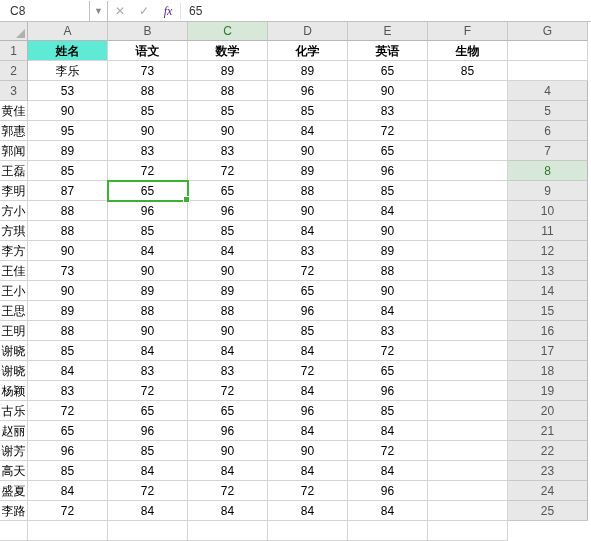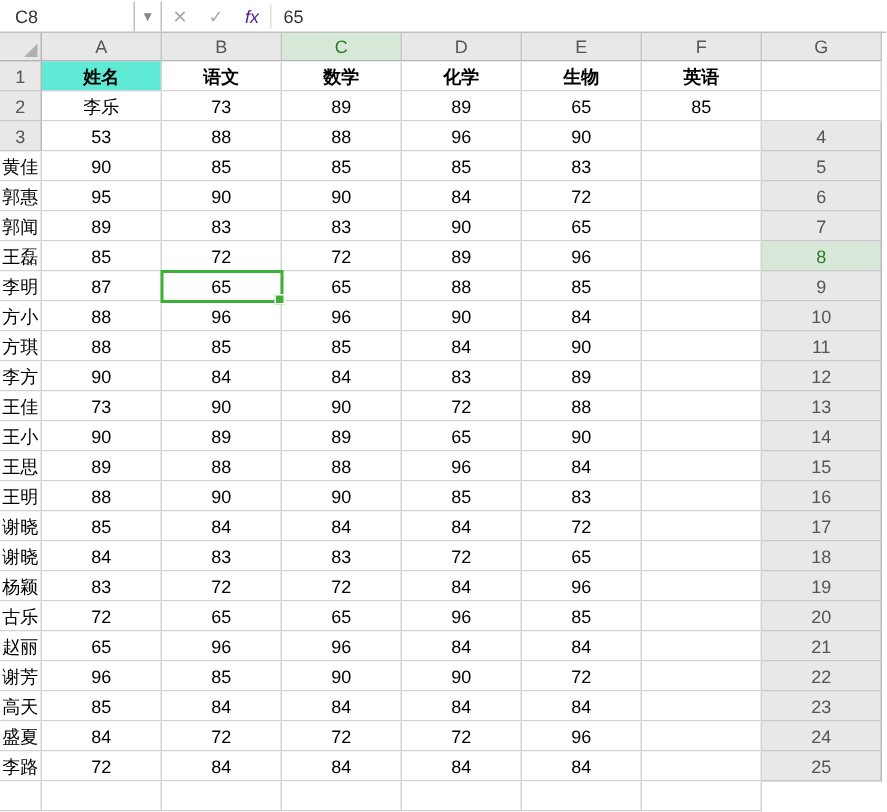--- a/index.html
+++ b/index.html
@@ -39,21 +39,21 @@
   .fb-btn {
     width: 24px;
     text-align: center;
     color: #aaa;
     height: 20px;
     line-height: 20px;
     font-style: italic;
   }
   .fb-btn.cancel { color: #aaa; font-style: normal; }
   .fb-btn.confirm { color: #aaa; font-style: normal; }
-  .fb-btn.fx { color: #4c1d95; font-style: italic; font-family: Liberation Sans, sans-serif; }
+  .fb-btn.fx { color: #4c1d95; font-style: italic; font-family: Liberation Serif, serif; }
   .fb-sep { width: 1px; background: #e0e0e0; height: 16px; }
   .formula-input {
     flex: 1;
     padding-left: 8px;
     color: #333;
     height: 20px;
     line-height: 20px;
   }
   .sheet {
     display: grid;
@@ -153,22 +153,22 @@
     <div class="col-head active">C</div>
     <div class="col-head">D</div>
     <div class="col-head">E</div>
     <div class="col-head">F</div>
     <div class="col-head">G</div>
     <div class="row-head">1</div>
     <div class="cell header-cell name-header">姓名</div>
     <div class="cell header-cell">语文</div>
     <div class="cell header-cell">数学</div>
     <div class="cell header-cell">化学</div>
+    <div class="cell header-cell">英语</div>
     <div class="cell header-cell">生物</div>
-    <div class="cell header-cell">英语</div>
     <div class="cell header-cell"></div>
     <div class="row-head">2</div>
     <div class="cell">李乐</div>
     <div class="cell">73</div>
     <div class="cell">89</div>
     <div class="cell">89</div>
     <div class="cell">65</div>
     <div class="cell">85</div>
     <div class="cell"></div>
     <div class="row-head">3</div>

